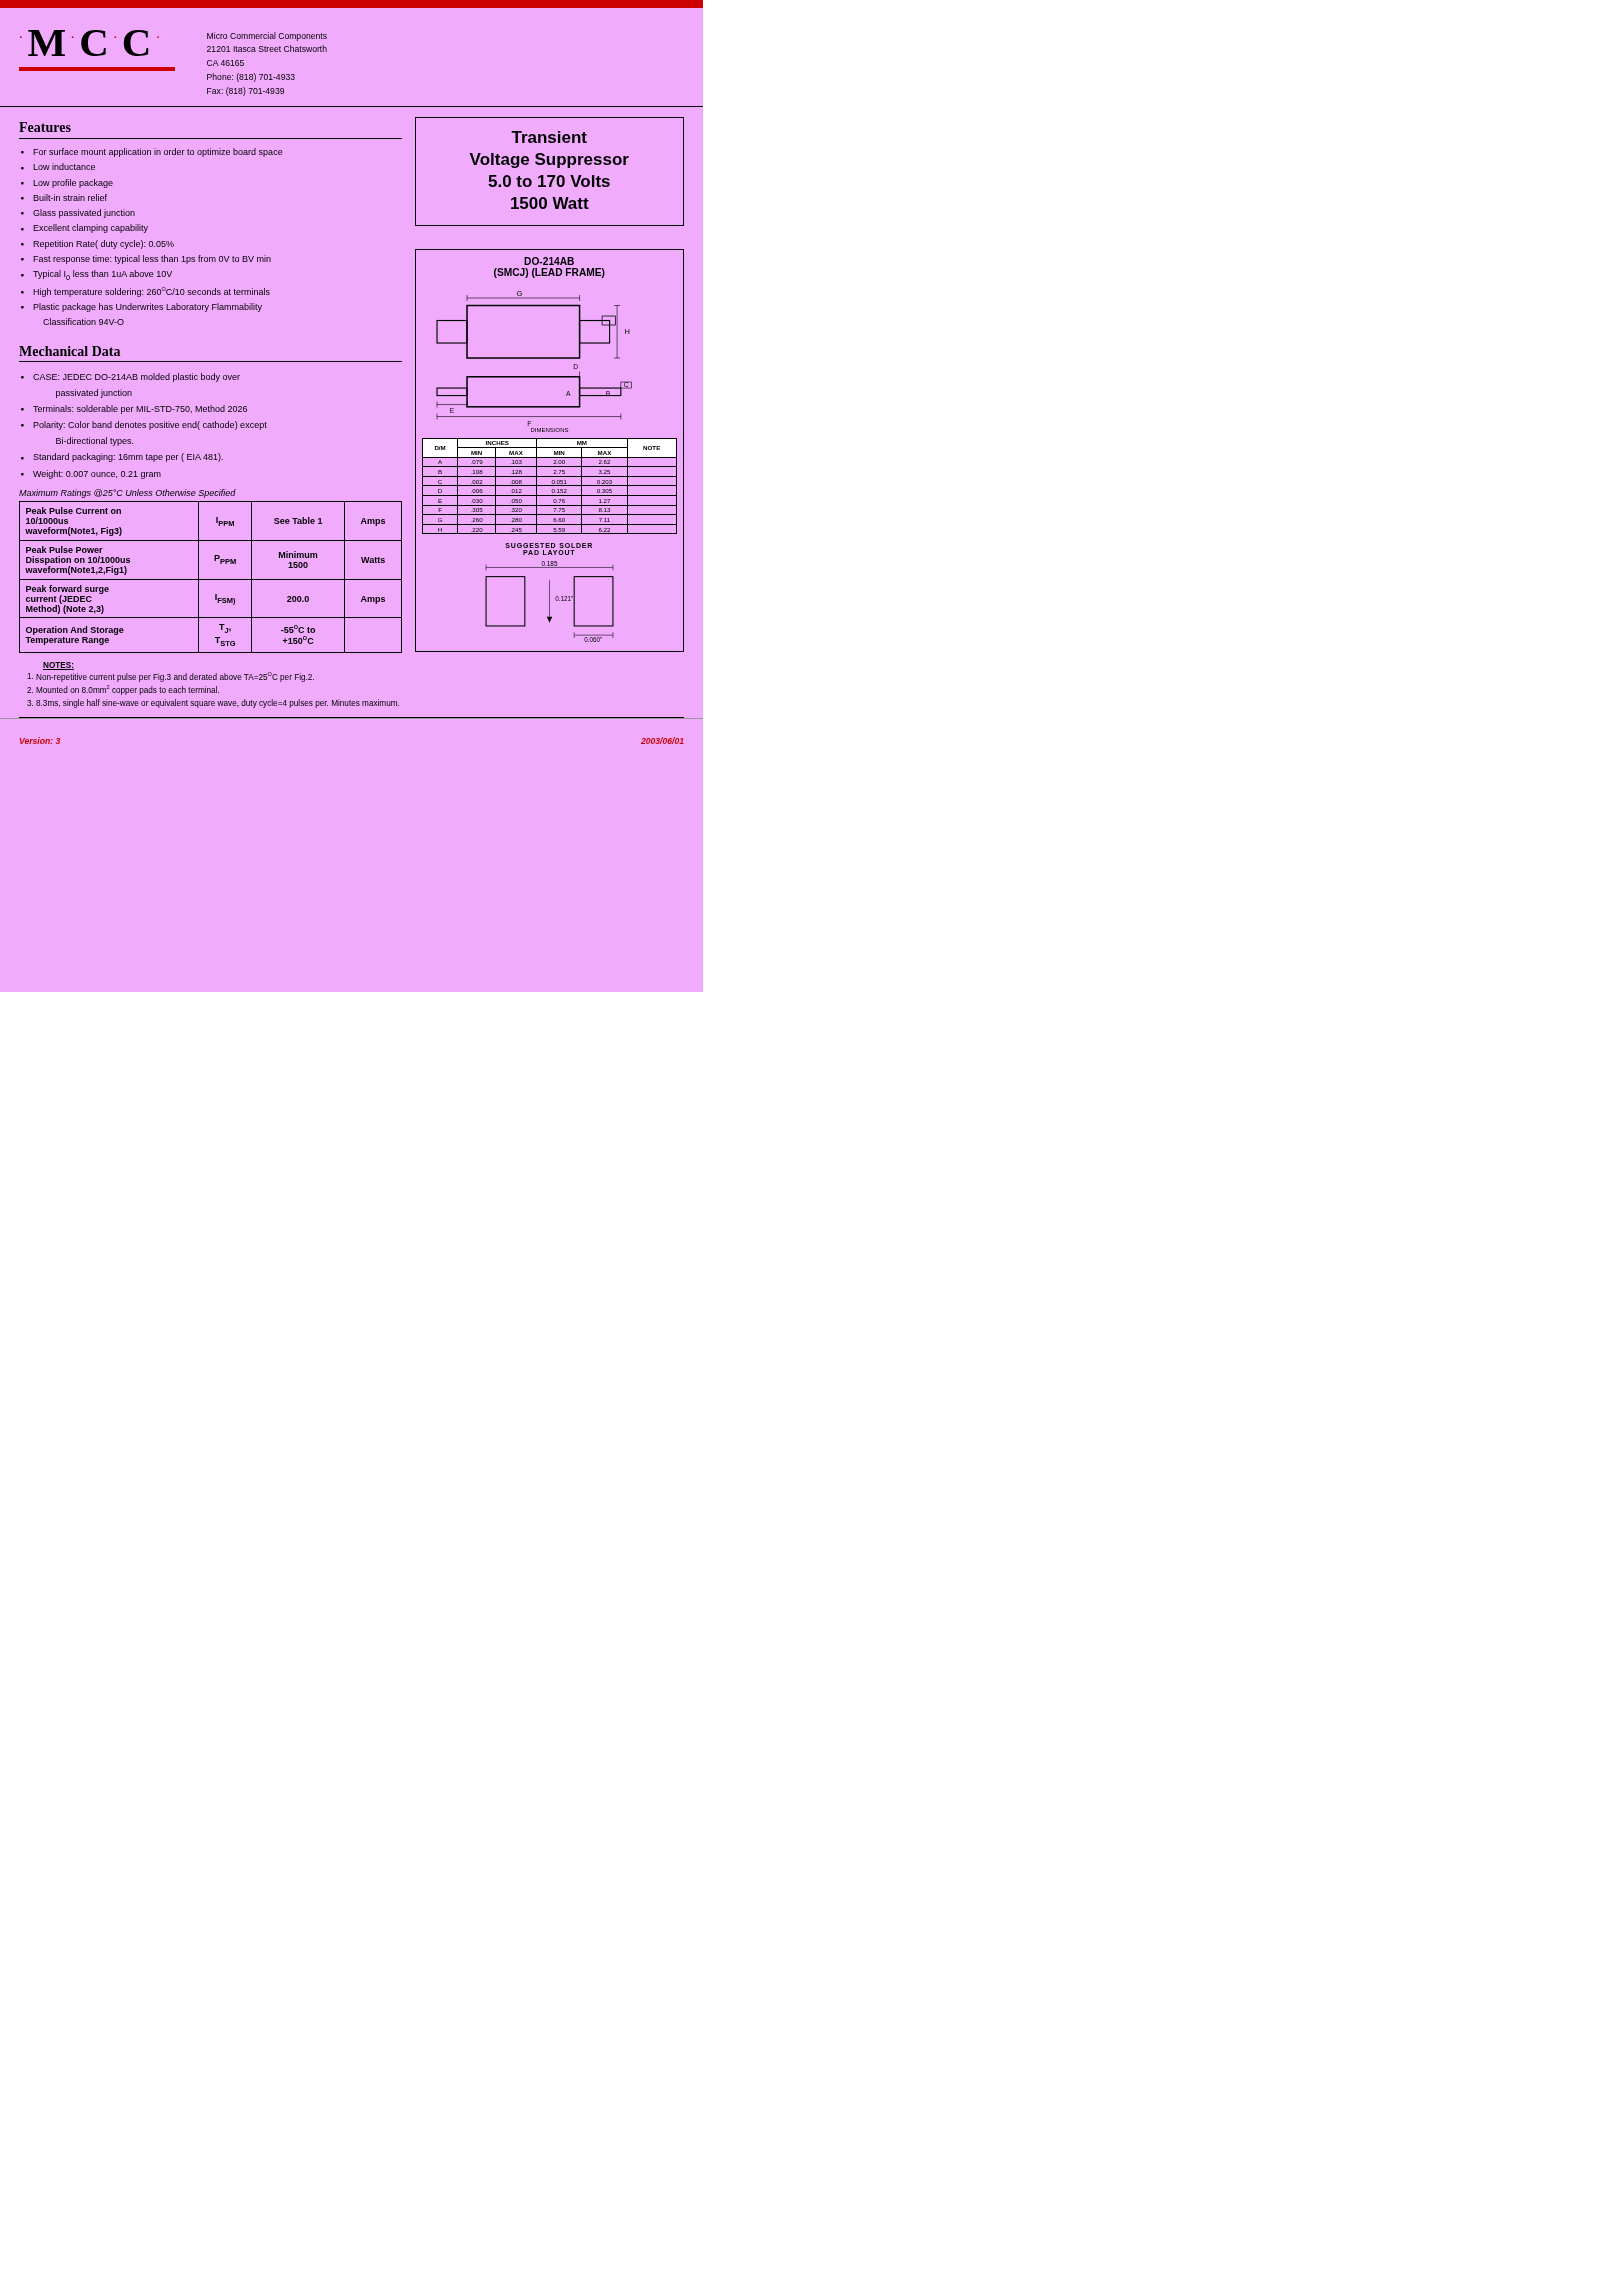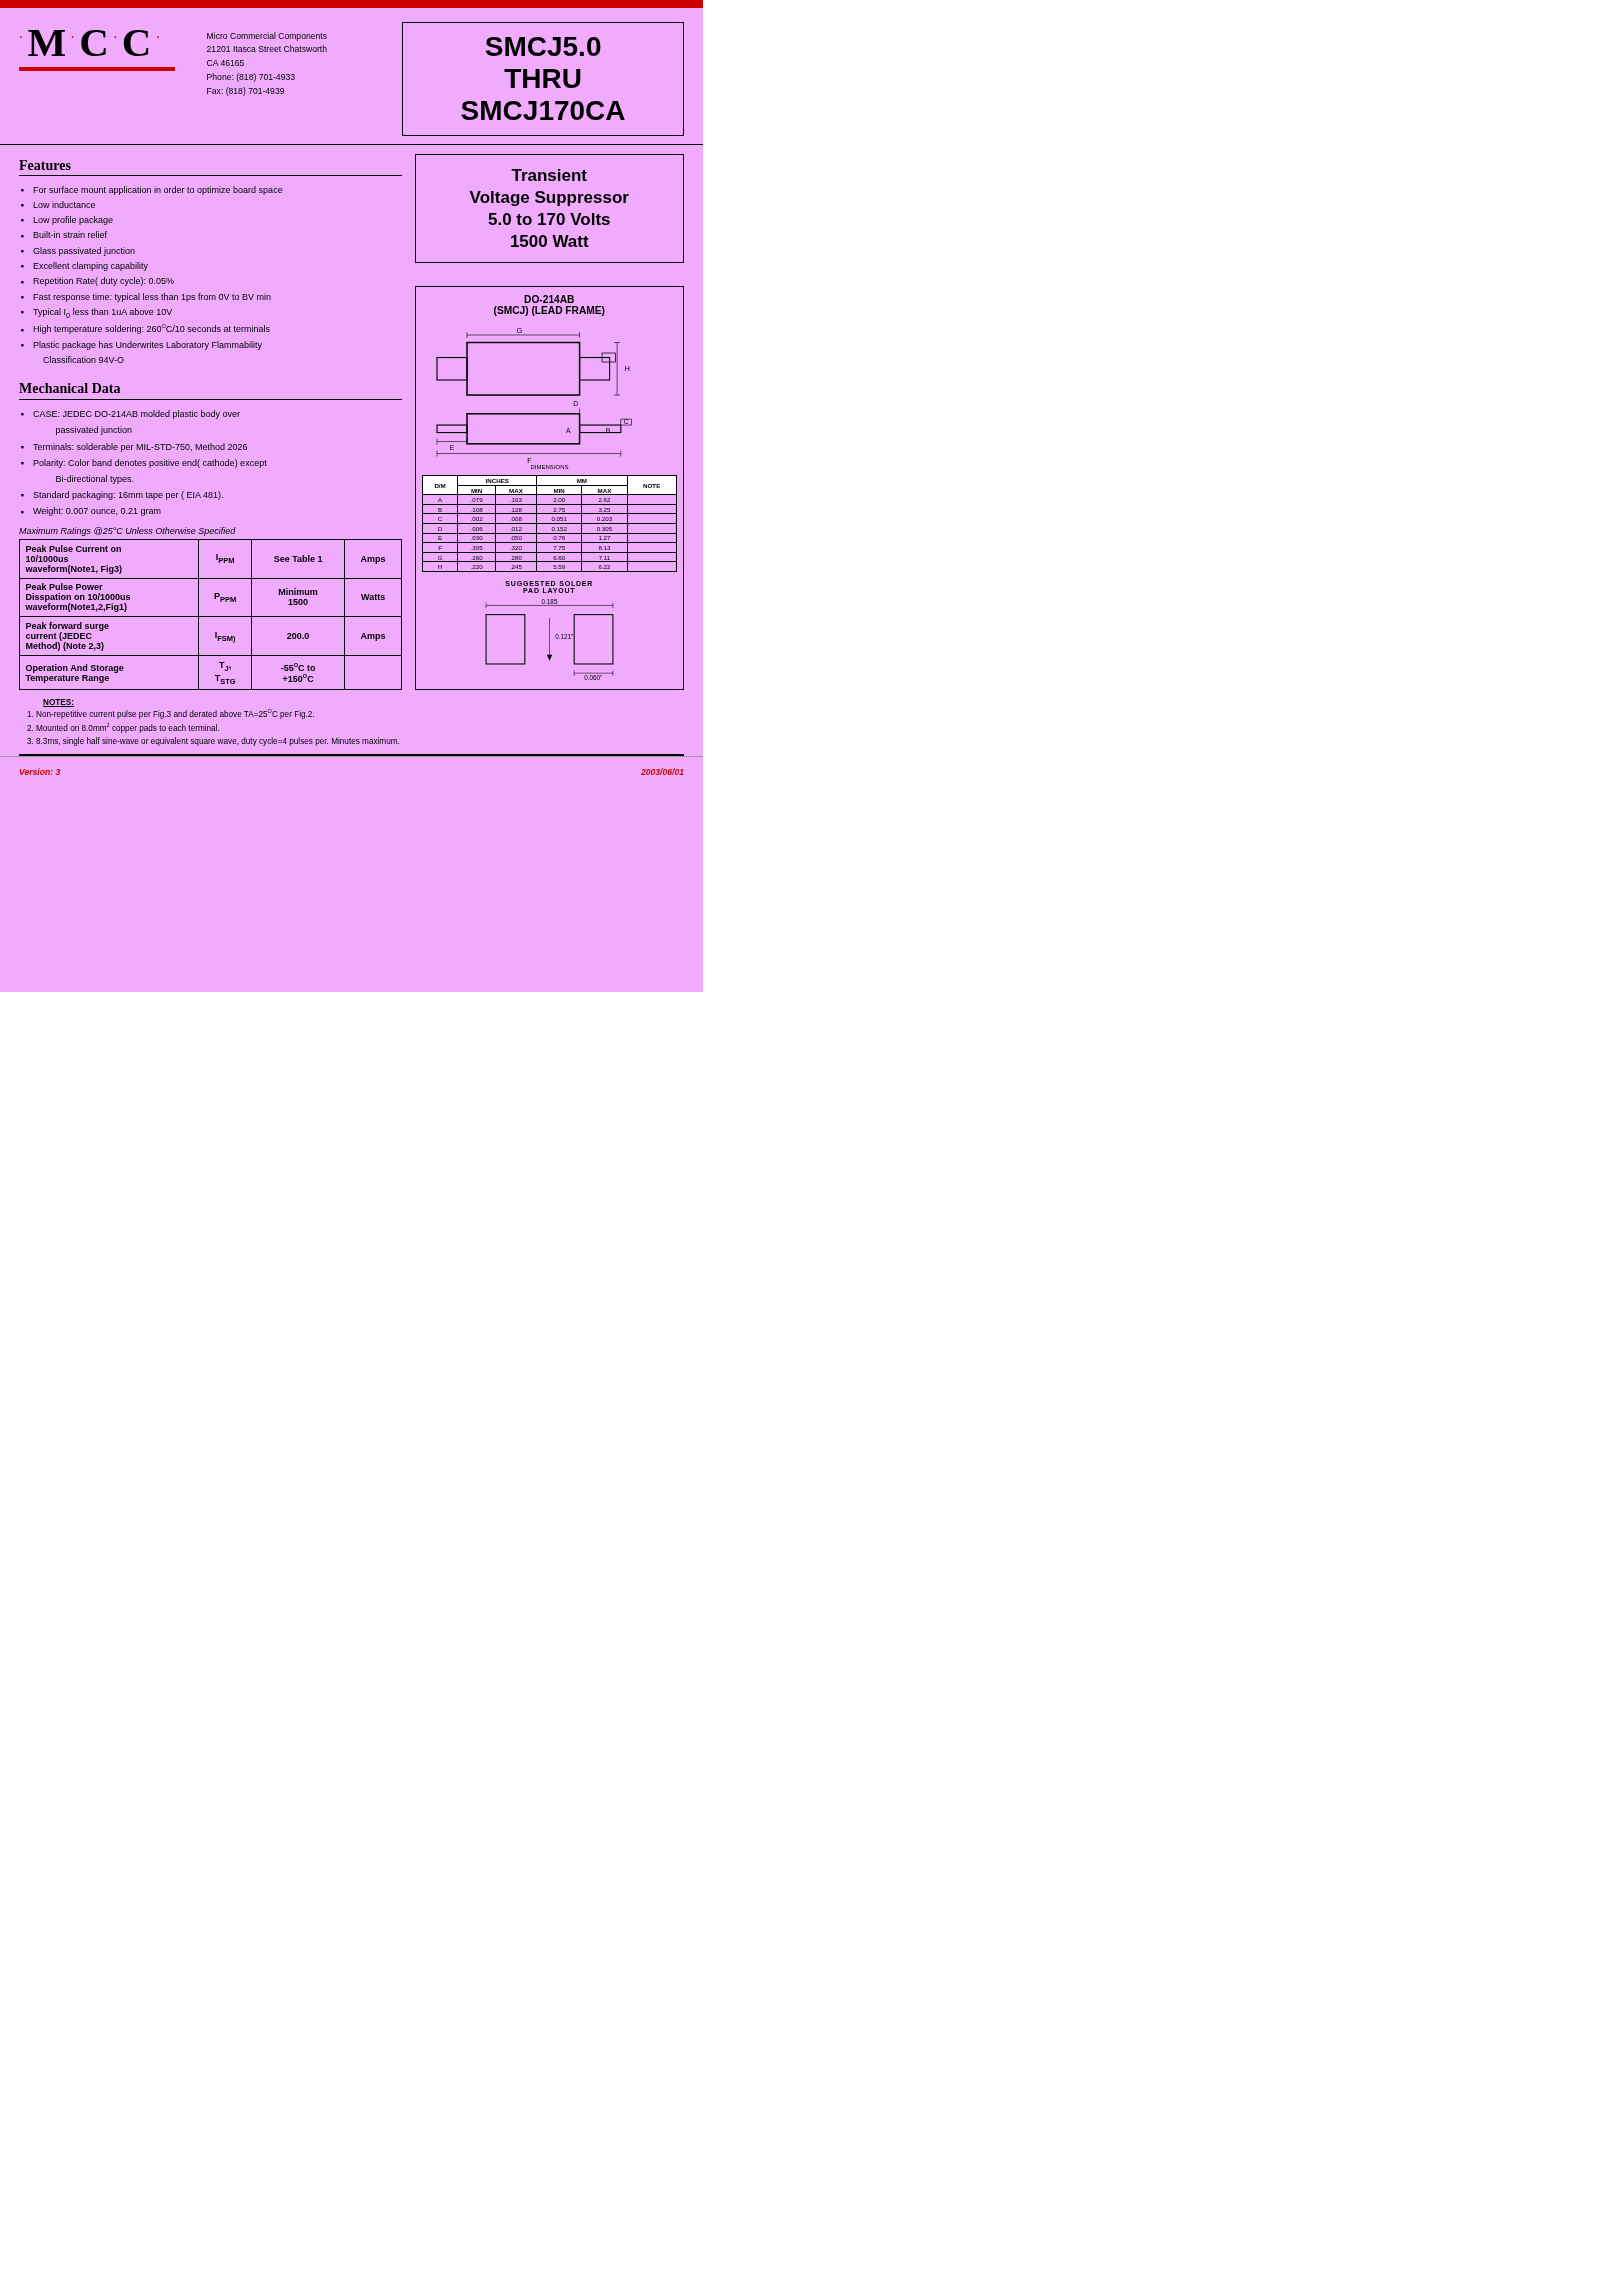--- a/index.html
+++ b/index.html
@@ -285,21 +285,21 @@
       font-weight: 900;
       font-style: italic;
       color: #fff;
       font-family: Arial, sans-serif;
       letter-spacing: 1.6px;
     }
 
     .footer-bar {
       display: flex;
       justify-content: space-between;
-      padding: 10px 19px;
+      padding: 17px 19px;
       border-top: 0.8px solid #999;
     }
 
     .footer-version {
       color: #cc0000;
       font-size: 8.6px;
       font-weight: bold;
       font-style: italic;
     }
 
@@ -328,23 +328,20 @@
     </div>
 
     <div class="company-info">
       <div>Micro Commercial Components</div>
       <div>21201 Itasca Street Chatsworth</div>
       <div>CA 46165</div>
       <div>Phone: (818) 701-4933</div>
       <div>Fax:    (818) 701-4939</div>
     </div>
 
-    <div class="part-number-box">
-      <h1>SMCJ5.0<br>THRU<br>SMCJ170CA</h1>
-    </div>
   </div>
 
   <div class="main-content">
 
     <div class="left-column">
 
       <div class="section-title">Features</div>
       <ul class="feature-list">
         <li>For surface mount application in order to optimize board space</li>
         <li>Low inductance</li>

